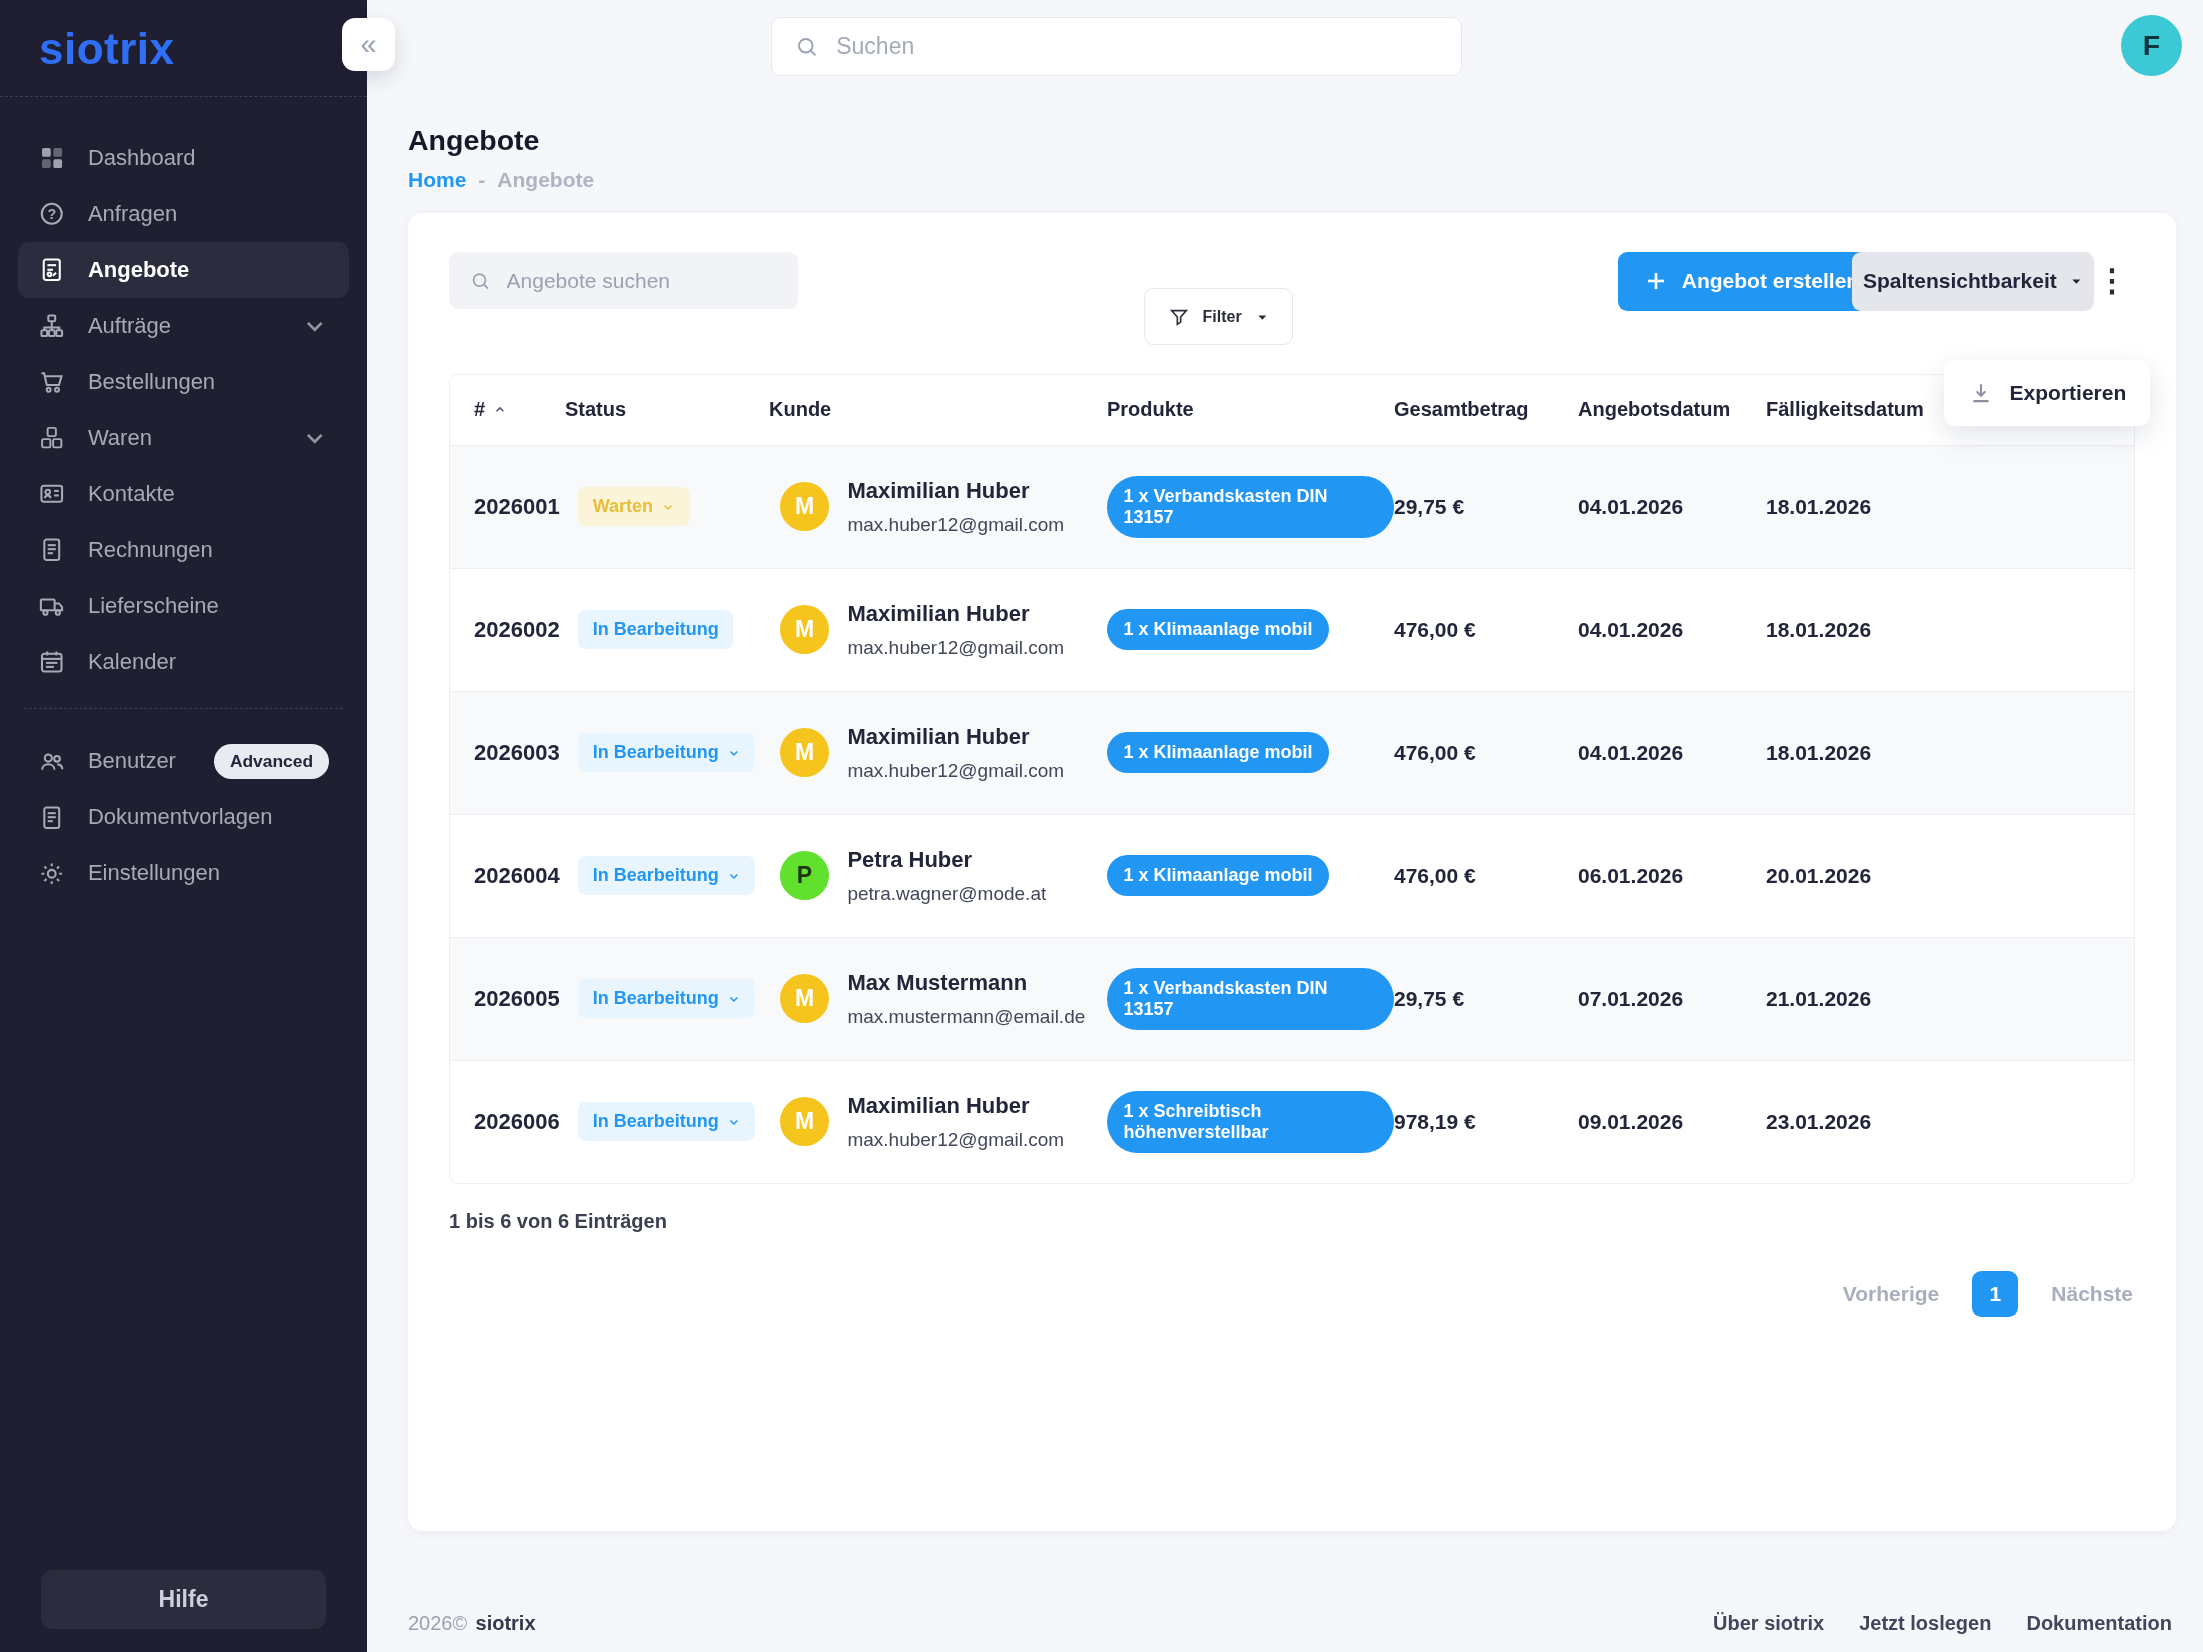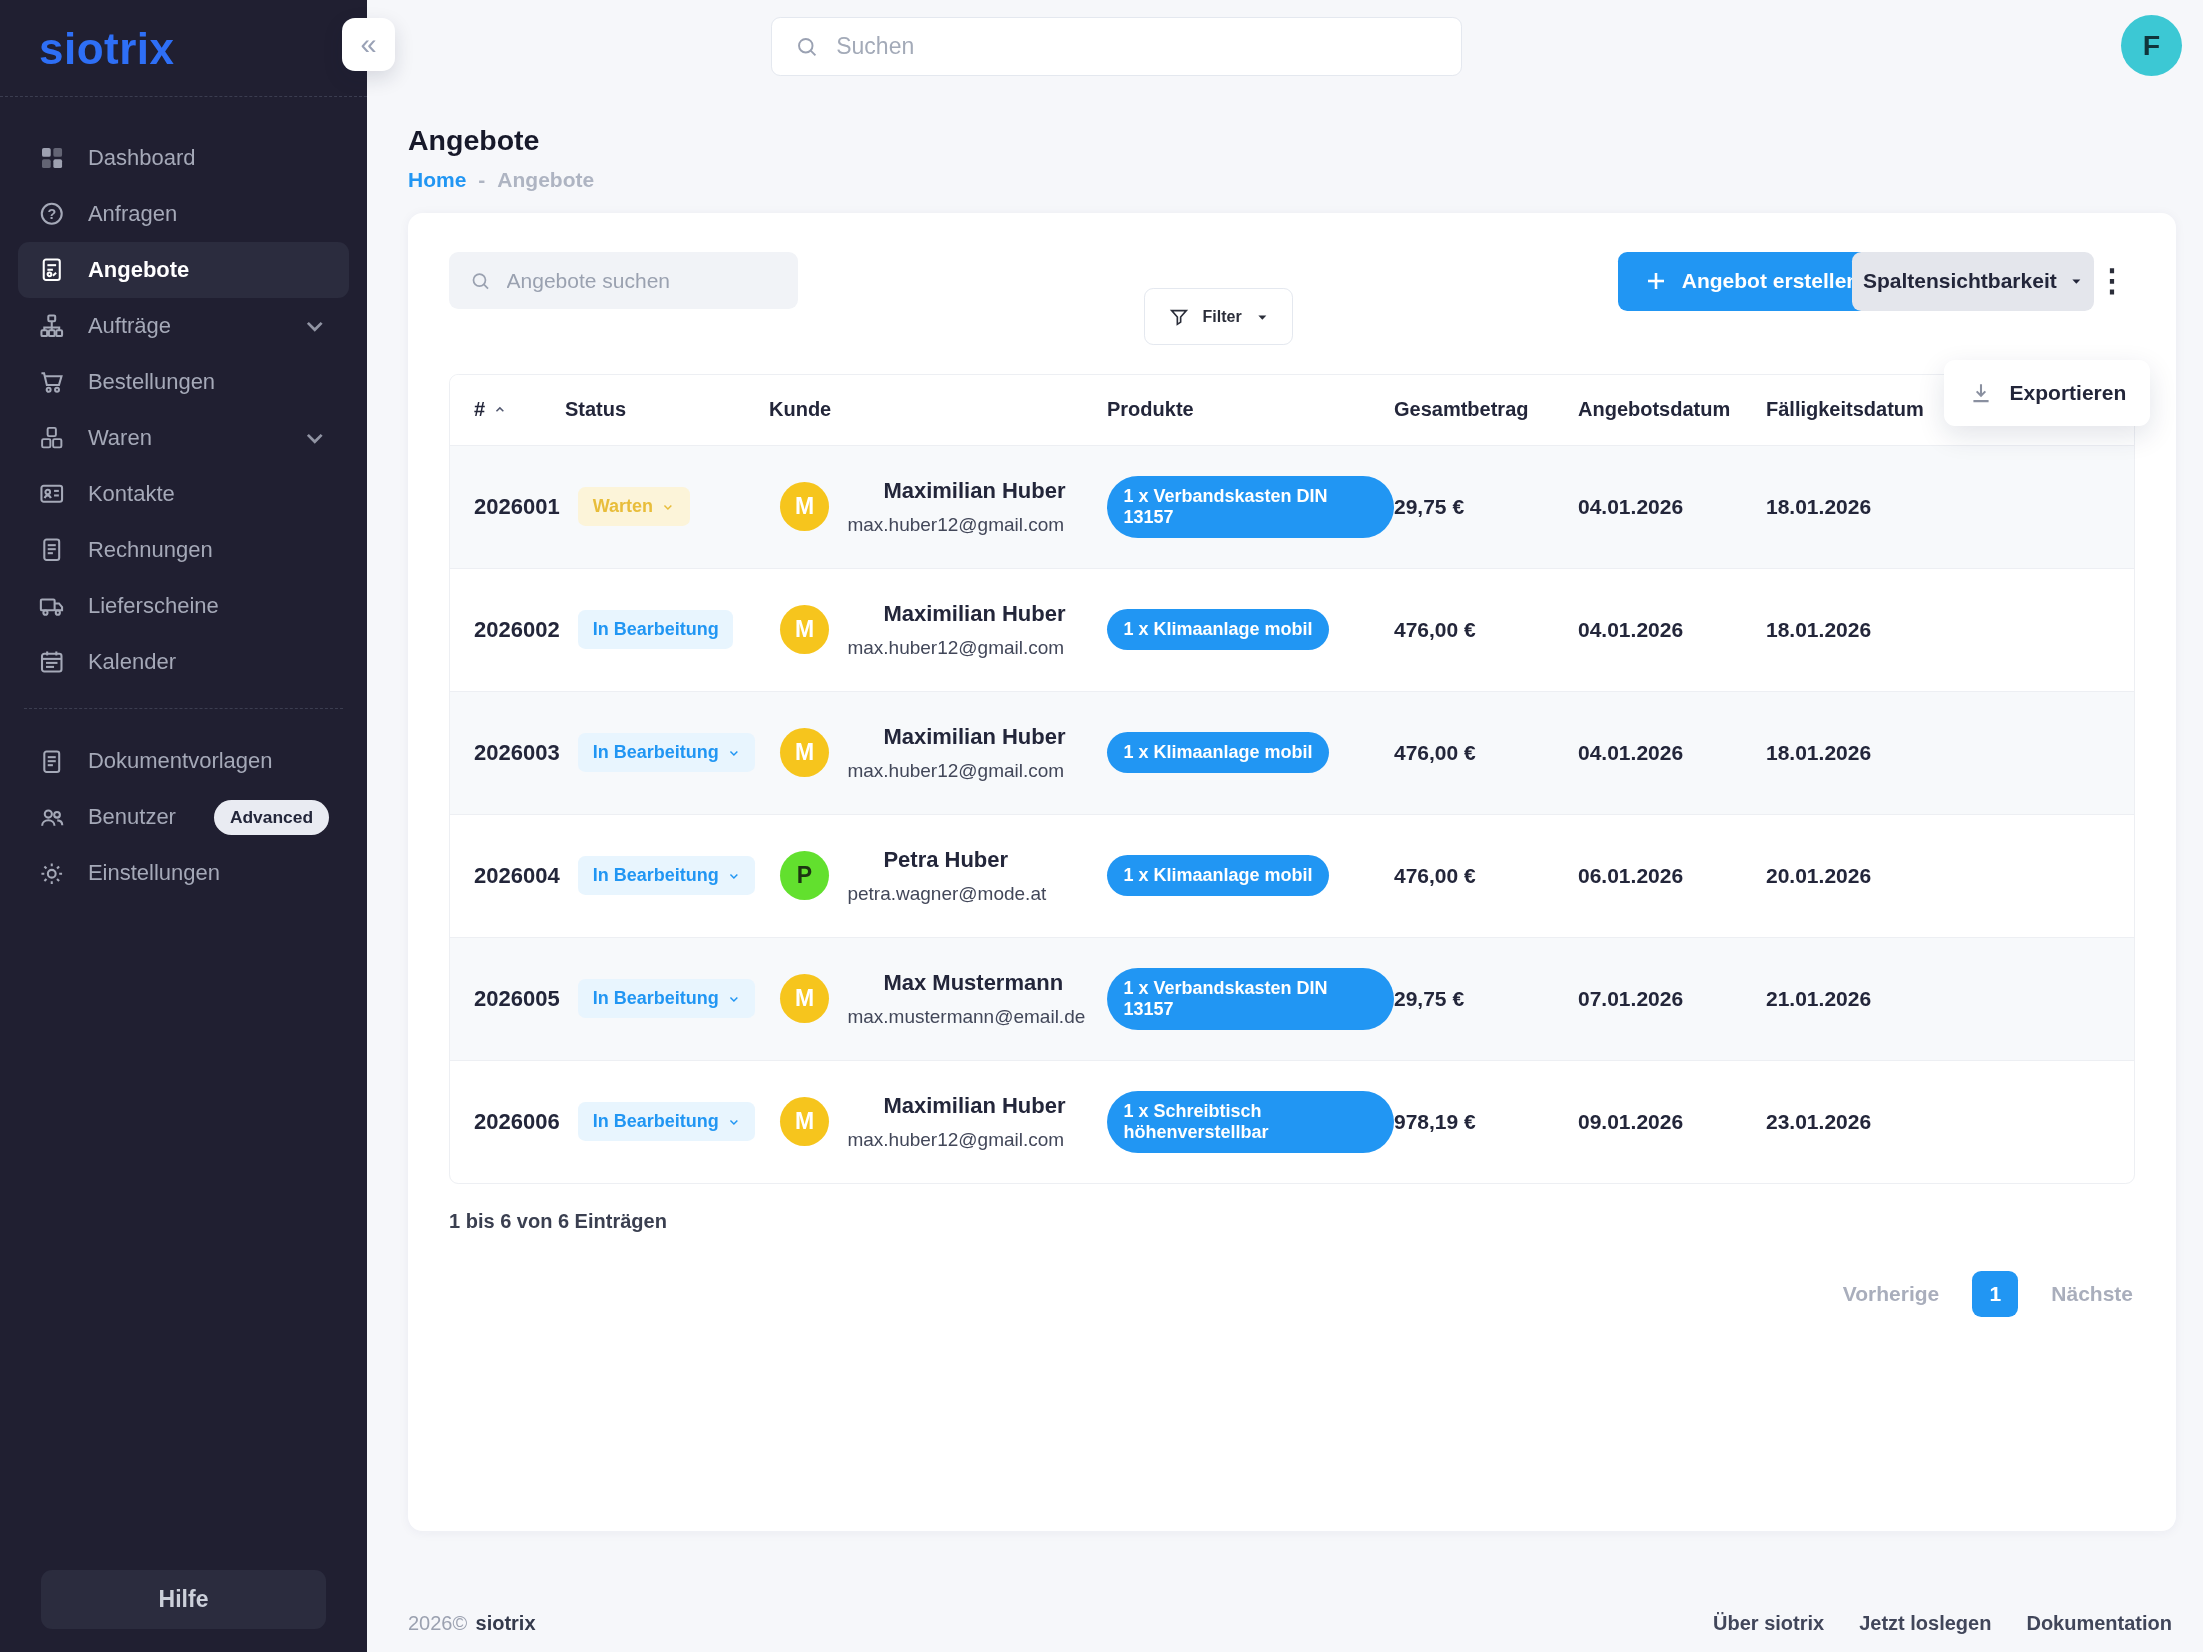--- a/index.html
+++ b/index.html
@@ -94,21 +94,21 @@
   .cell-status { padding-left:13px; }
   .badge { display:inline-flex; align-items:center; gap:8.3px; padding:9.2px 14.7px;
     border-radius:7.3px; font-size:18px; font-weight:700; cursor:pointer; }
   .badge.warten { background:var(--warten-bg,#fcf4d9); color:var(--warten-tx,#e8bd3a); }
   .badge.progress { background:var(--prog-bg,#e8f5fe); color:var(--prog-tx,#2196f3); }
   .cell-kunde { display:flex; align-items:center; gap:18.4px; padding-left:11px; }
   .avatar { width:49px; height:49px; border-radius:50%; display:flex; align-items:center;
     justify-content:center; font-size:23px; font-weight:600; flex:0 0 49px; }
   .avatar.yellow { background:var(--avyellow,#f6c51d); color:#ffffff; }
   .avatar.green  { background:var(--avgreen,#62e02e); color:#1d3512; }
-  .k-name { font-size:22px; font-weight:700; color:#23263a;margin-left:36px; }
+  .k-name { font-size:22px; font-weight:700; color:#23263a; }
   .k-mail { font-size:19px; color:#424759; margin-top:10px; }
   .pill { display:inline-block; background:var(--primary,#2196f3); color:#fff;
     font-size:18px; font-weight:700; padding:10px 16.5px; border-radius:917px; }
   .cell-num { font-size:21px; font-weight:600; color:#23263a; }
 
   .summary { margin-top:26px; font-size:20px; font-weight:600; color:#3a3f50; }
 
   .pagination { position:absolute; right:43px; top:1058px; display:flex; align-items:center; gap:33px; }
   .pg-label { font-size:21px; font-weight:700; color:#a9aebc; cursor:pointer; }
   .pg-page { width:46px; height:46px; background:var(--primary,#2196f3); color:#fff;
@@ -225,36 +225,36 @@
           <line x1="8" y1="3" x2="8" y2="6.5"></line>
           <line x1="16" y1="3" x2="16" y2="6.5"></line>
           <line x1="7" y1="13" x2="17" y2="13"></line>
           <line x1="7" y1="16.5" x2="14" y2="16.5"></line>
         </svg>
       <span>Kalender</span>
     </div>
     <div class="divider2"></div>
     <div class="nav-item">
       <svg viewBox="0 0 24 24" fill="none" stroke="currentColor" stroke-width="1.8">
+          <circle cx="9" cy="8.8" r="3.1"></circle>
+          <path d="M3.6 19c0-3 2.4-4.9 5.4-4.9s5.4 1.9 5.4 4.9"></path>
+          <circle cx="16.6" cy="9.4" r="2.5"></circle>
+          <path d="M16.8 14.3c2.6.1 4.4 1.8 4.4 4.3"></path>
+        </svg>
+      <span>Benutzer</span>
+      <span class="adv-badge">Advanced</span>
+    </div>
+    <div class="nav-item">
+      <svg viewBox="0 0 24 24" fill="none" stroke="currentColor" stroke-width="1.8">
           <rect x="5.5" y="3" width="13" height="18" rx="2"></rect>
           <line x1="8.5" y1="8" x2="15.5" y2="8"></line>
           <line x1="8.5" y1="11.5" x2="15.5" y2="11.5"></line>
           <line x1="8.5" y1="15" x2="13" y2="15"></line>
         </svg>
       <span>Dokumentvorlagen</span>
-    </div>
-    <div class="nav-item">
-      <svg viewBox="0 0 24 24" fill="none" stroke="currentColor" stroke-width="1.8">
-          <circle cx="9" cy="8.8" r="3.1"></circle>
-          <path d="M3.6 19c0-3 2.4-4.9 5.4-4.9s5.4 1.9 5.4 4.9"></path>
-          <circle cx="16.6" cy="9.4" r="2.5"></circle>
-          <path d="M16.8 14.3c2.6.1 4.4 1.8 4.4 4.3"></path>
-        </svg>
-      <span>Benutzer</span>
-      <span class="adv-badge">Advanced</span>
     </div>
     <div class="nav-item">
       <svg viewBox="0 0 24 24" fill="none" stroke="currentColor" stroke-width="1.8">
           <circle cx="12" cy="12" r="3.4"></circle>
           <path d="M18.5 12h2.5M12 18.5V21M5.5 12H3M12 5.5V3M16.6 16.6l1.8 1.8M7.4 16.6l-1.8 1.8M7.4 7.4L5.6 5.6M16.6 7.4l1.8-1.8"></path>
         </svg>
       <span>Einstellungen</span>
     </div>
   </nav>
   <div class="help-btn">Hilfe</div>

